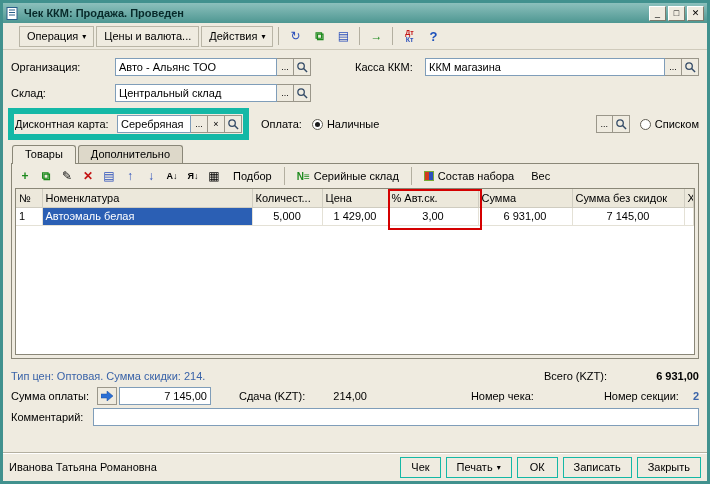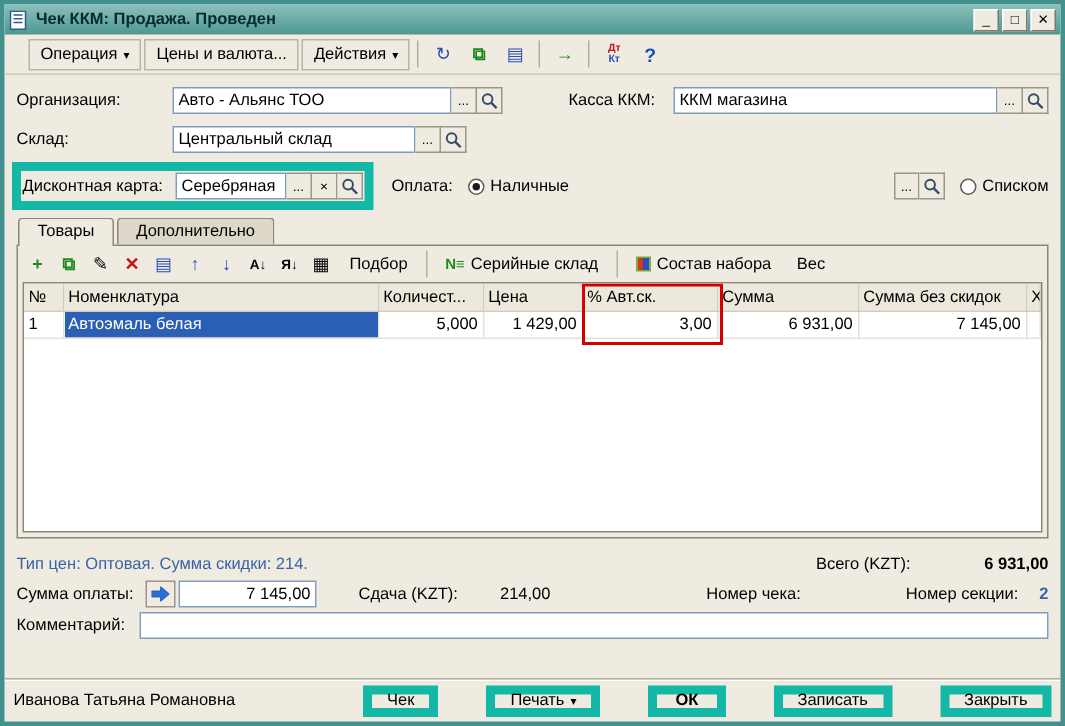--- a/index.html
+++ b/index.html
@@ -63,40 +63,40 @@
              linear-gradient(90deg,#d23a1e 50%,#2b4fbb 50%); border: 1px solid #7a3; }
 
   .table-wrap { flex: 1; margin: 0 3px 3px 3px; border: 1px solid #8a8778; background: #fff;
                 position: relative; overflow: hidden; }
   table.grid { border-collapse: collapse; table-layout: fixed; width: 100%; font-size: 11px; }
   table.grid th { background: #ECE8DB; font-weight: normal; text-align: left; padding: 2px 3px;
                   border-right: 1px solid #cfccc0; border-bottom: 1px solid #cfccc0; height: 18px;
                   white-space: nowrap; overflow: hidden; }
   table.grid td { padding: 2px 3px; border-right: 1px solid #E4E1D6; border-bottom: 1px solid #E4E1D6;
                   height: 18px; white-space: nowrap; overflow: hidden; }
-  td.num, th.num { text-align: right; }
+  td.num, th.num { text-align: center; }
   td.sel { background: #2B5FB4; color: #fff; }
   .redbox-col { position: absolute; left: 372px; top: 0; width: 94px; height: 41px;
                 border: 2px solid #D40000; pointer-events: none; }
 
   
   .sumrow { display: flex; align-items: center; padding: 0 8px; min-height: 21px; }
   .sumrow.first { margin-top: 8px; min-height: 18px; }
   .bluetext { color: #3A63A8; }
   .total-val { font-weight: bold; min-width: 92px; text-align: right; }
   .spacer { flex: 1; }
   .arrowbtn { width: 20px; height: 18px; display: inline-flex; align-items: center; justify-content: center;
               background: #EFEBE0; border: 1px solid #9a968a; margin: 0 2px 0 4px; cursor: default; padding:0; }
 
   
   .footer { margin-top: auto; border-top: 1px solid #b3afa0; box-shadow: inset 0 1px 0 #fff;
             height: 29px; flex: 0 0 29px; display: flex; align-items: center; padding: 0 6px; gap: 5px; }
-  .fbtn { height: 21px; padding: 0 10px; background: #EFEBE0; border: 6px solid #14b8a6;
-          font-size: 11px; display: inline-flex; align-items: center; gap: 4px; cursor: default; margin-left: 27px; }
-  .fbtn.ok { font-weight: bold; padding: 0 12px; }
+  .fbtn { height: 21px; padding: 0 10px; background: #EFEBE0; border: 1px solid #14b8a6;
+          font-size: 11px; display: inline-flex; align-items: center; gap: 4px; cursor: default; }
+  .fbtn.ok { font-weight: normal; padding: 0 12px; }
 </style>
 </head>
 <body>
 
 <div class="window">
 
   <div class="titlebar">
     <span style="display:inline-flex;">
       <svg width="13" height="13" viewBox="0 0 13 13">
           <rect x="1" y="0.5" width="10" height="12" fill="#fff" stroke="#2a5f8a"></rect>
@@ -141,21 +141,21 @@
     <button class="ibtn">
       <span class="help-glyph">?</span>
     </button>
   </div>
 
   <div class="fields">
 
 
     <div class="frow">
       <span class="lbl">Организация:</span>
-      <input class="inp" style="width: 186px;" value="Авто - Альянс ТОО">
+      <input class="inp" style="width: 162px;" value="Авто - Альянс ТОО">
       <button class="mini">...</button>
       <button class="mini">
         <svg width="12" height="12" viewBox="0 0 13 13">
             <circle cx="5.5" cy="5.5" r="3.5" fill="none" stroke="#334a66" stroke-width="1.4"></circle>
             <line x1="8.2" y1="8.2" x2="12" y2="12" stroke="#334a66" stroke-width="1.6"></line>
           </svg>
       </button>
       <span class="lbl" style="width:70px; flex:0 0 70px; margin-left:44px;">Касса ККМ:</span>
       <input class="inp" style="flex: 1 1 0%;" value="ККМ магазина">
       <button class="mini">...</button>

